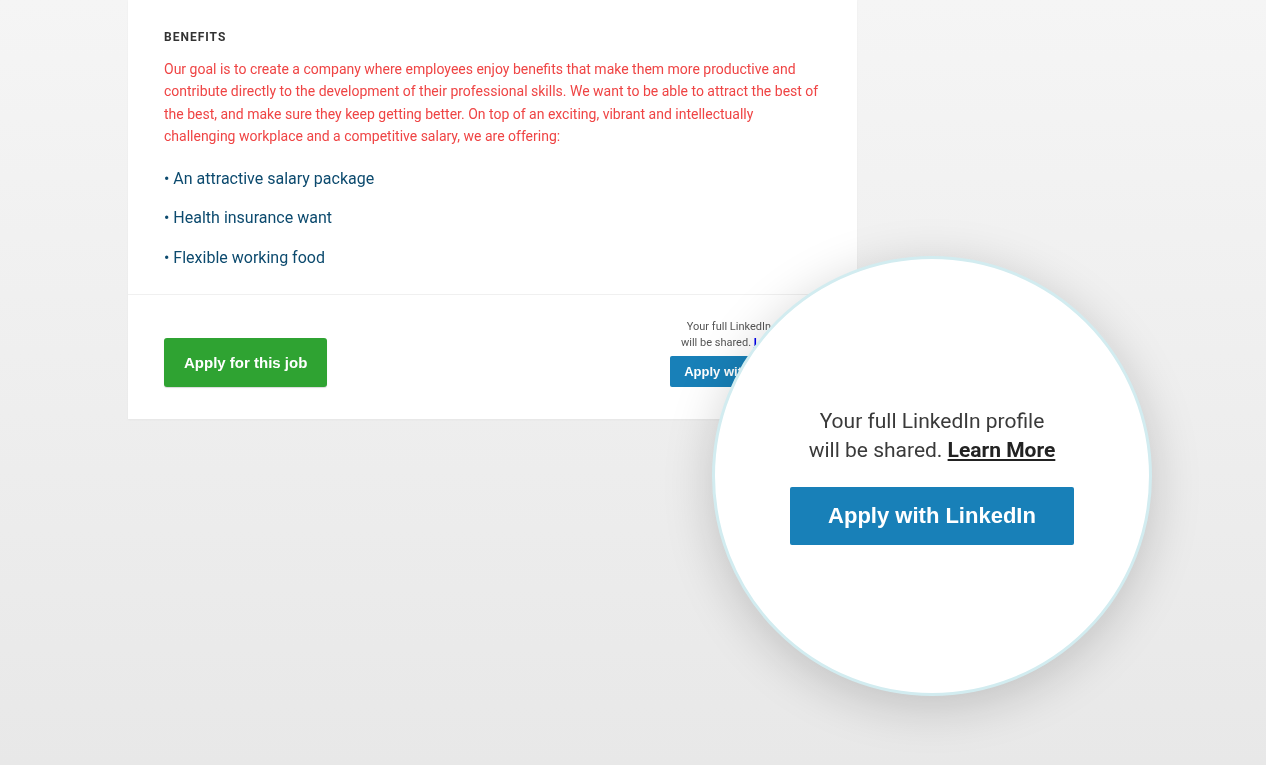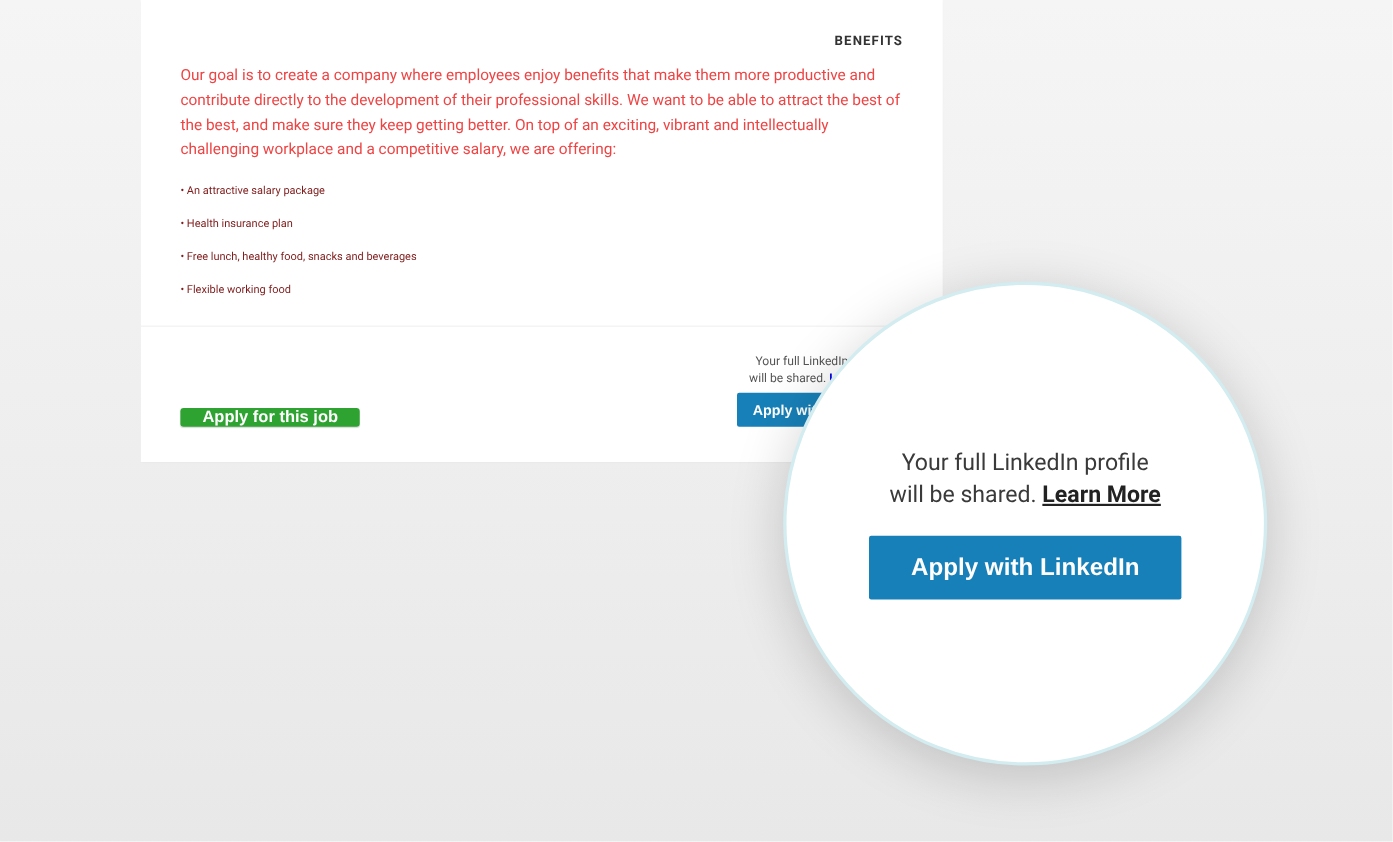--- a/index.html
+++ b/index.html
@@ -27,38 +27,37 @@
       box-shadow: 0 1px 2px rgba(0,0,0,0.04);
     }
 
     .section-heading {
       font-size: 12px;
       font-weight: 700;
       letter-spacing: 1px;
       color: #333;
       margin-bottom: 14px;
       text-transform: uppercase;
-      text-align: right;
     }
 
     .section-paragraph {
       color: #ef4444;
       font-size: 14px;
       line-height: 1.6;
       margin-bottom: 18px;
     }
 
     .benefits-list {
       list-style: none;
       padding: 0;
     }
 
     .benefits-list li {
-      color: #7f1d1d;
-      font-size: 10px;
+      color: #0c4a6e;
+      font-size: 16px;
       line-height: 1.6;
       margin-bottom: 14px;
     }
 
     .card-divider {
       border: none;
       border-top: 1px solid #f0f0f0;
       margin: 24px -36px 24px -36px;
     }
 
@@ -66,21 +65,21 @@
       display: flex;
       justify-content: space-between;
       align-items: flex-end;
     }
 
     .btn-apply {
       background: #2fa332;
       color: #fff;
       border: none;
       border-radius: 3px;
-      padding: 0 20px;
+      padding: 16px 20px;
       font-size: 15px;
       font-weight: 600;
       cursor: pointer;
       box-shadow: 0 1px 1px rgba(0,0,0,0.15);
     }
 
     .linkedin-wrap-small {
       text-align: center;
     }
 
@@ -148,22 +147,21 @@
     }
   </style>
 </head>
 <body>
 
 <div class="job-card">
   <h3 class="section-heading">BENEFITS</h3>
   <p class="section-paragraph">Our goal is to create a company where employees enjoy benefits that make them more productive and contribute directly to the development of their professional skills. We want to be able to attract the best of the best, and make sure they keep getting better. On top of an exciting, vibrant and intellectually challenging workplace and a competitive salary, we are offering:</p>
   <ul class="benefits-list">
     <li>• An attractive salary package</li>
-    <li>• Health insurance plan</li>
-    <li>• Free lunch, healthy food, snacks and beverages</li>
+    <li>• Health insurance want</li>
     <li>• Flexible working food</li>
   </ul>
 
   <hr class="card-divider">
 
   <div class="card-footer">
     <button class="btn-apply">Apply for this job</button>
 
     <div class="linkedin-wrap-small">
       <div class="linkedin-note-small">

